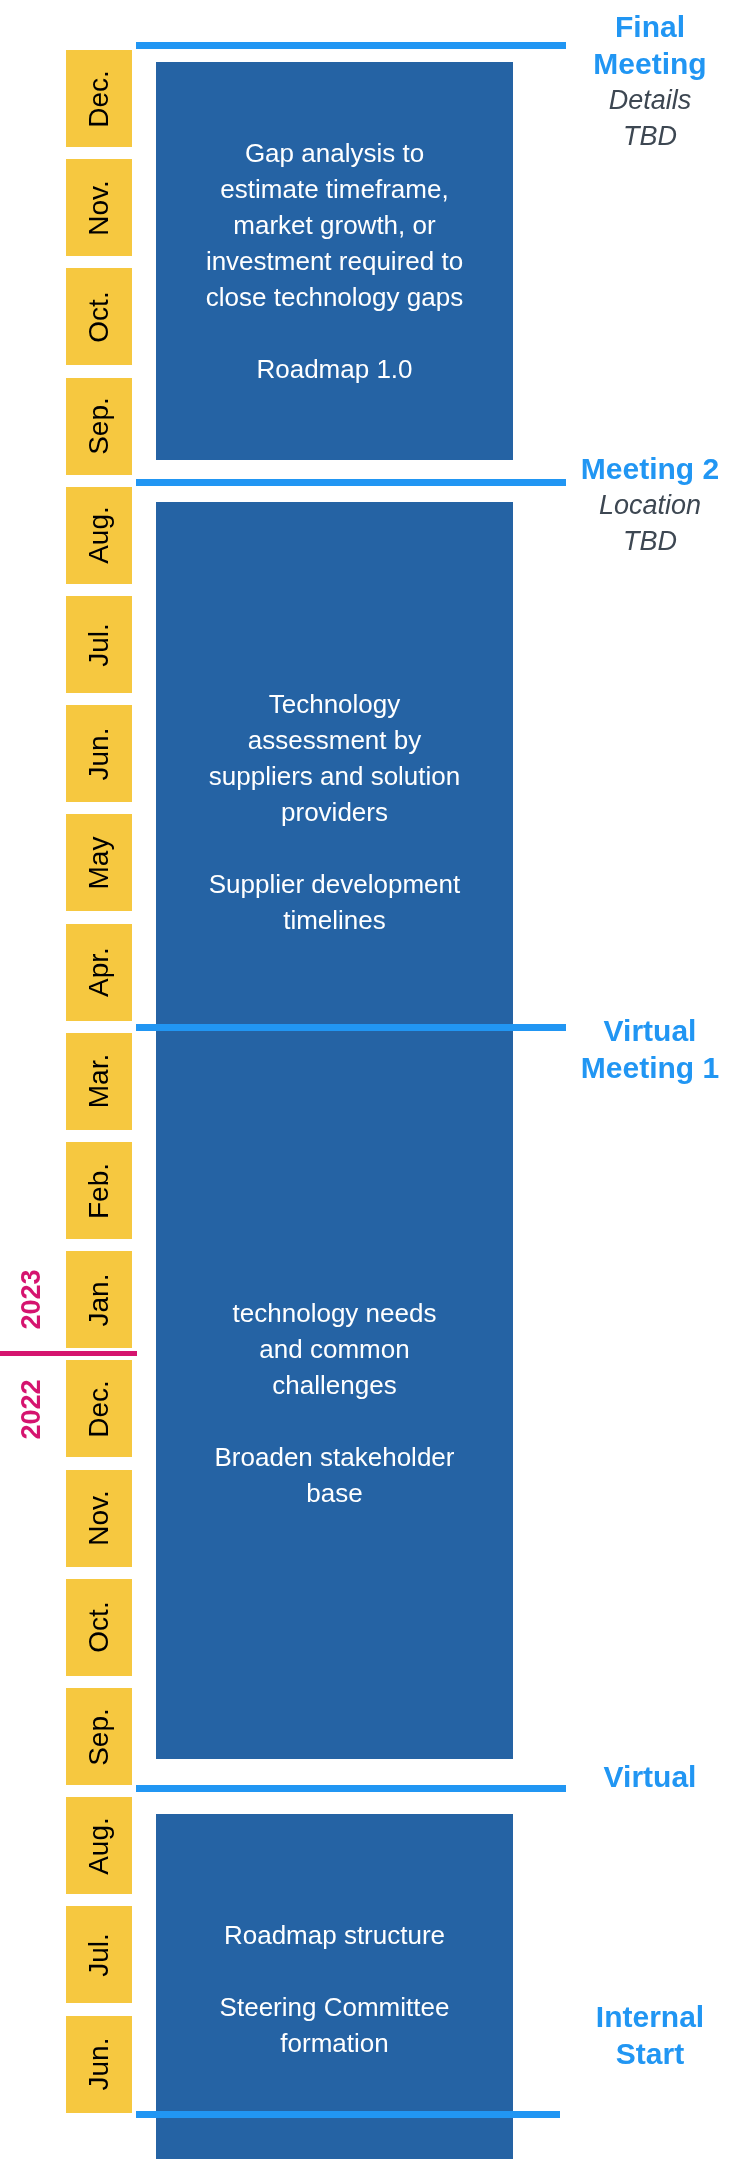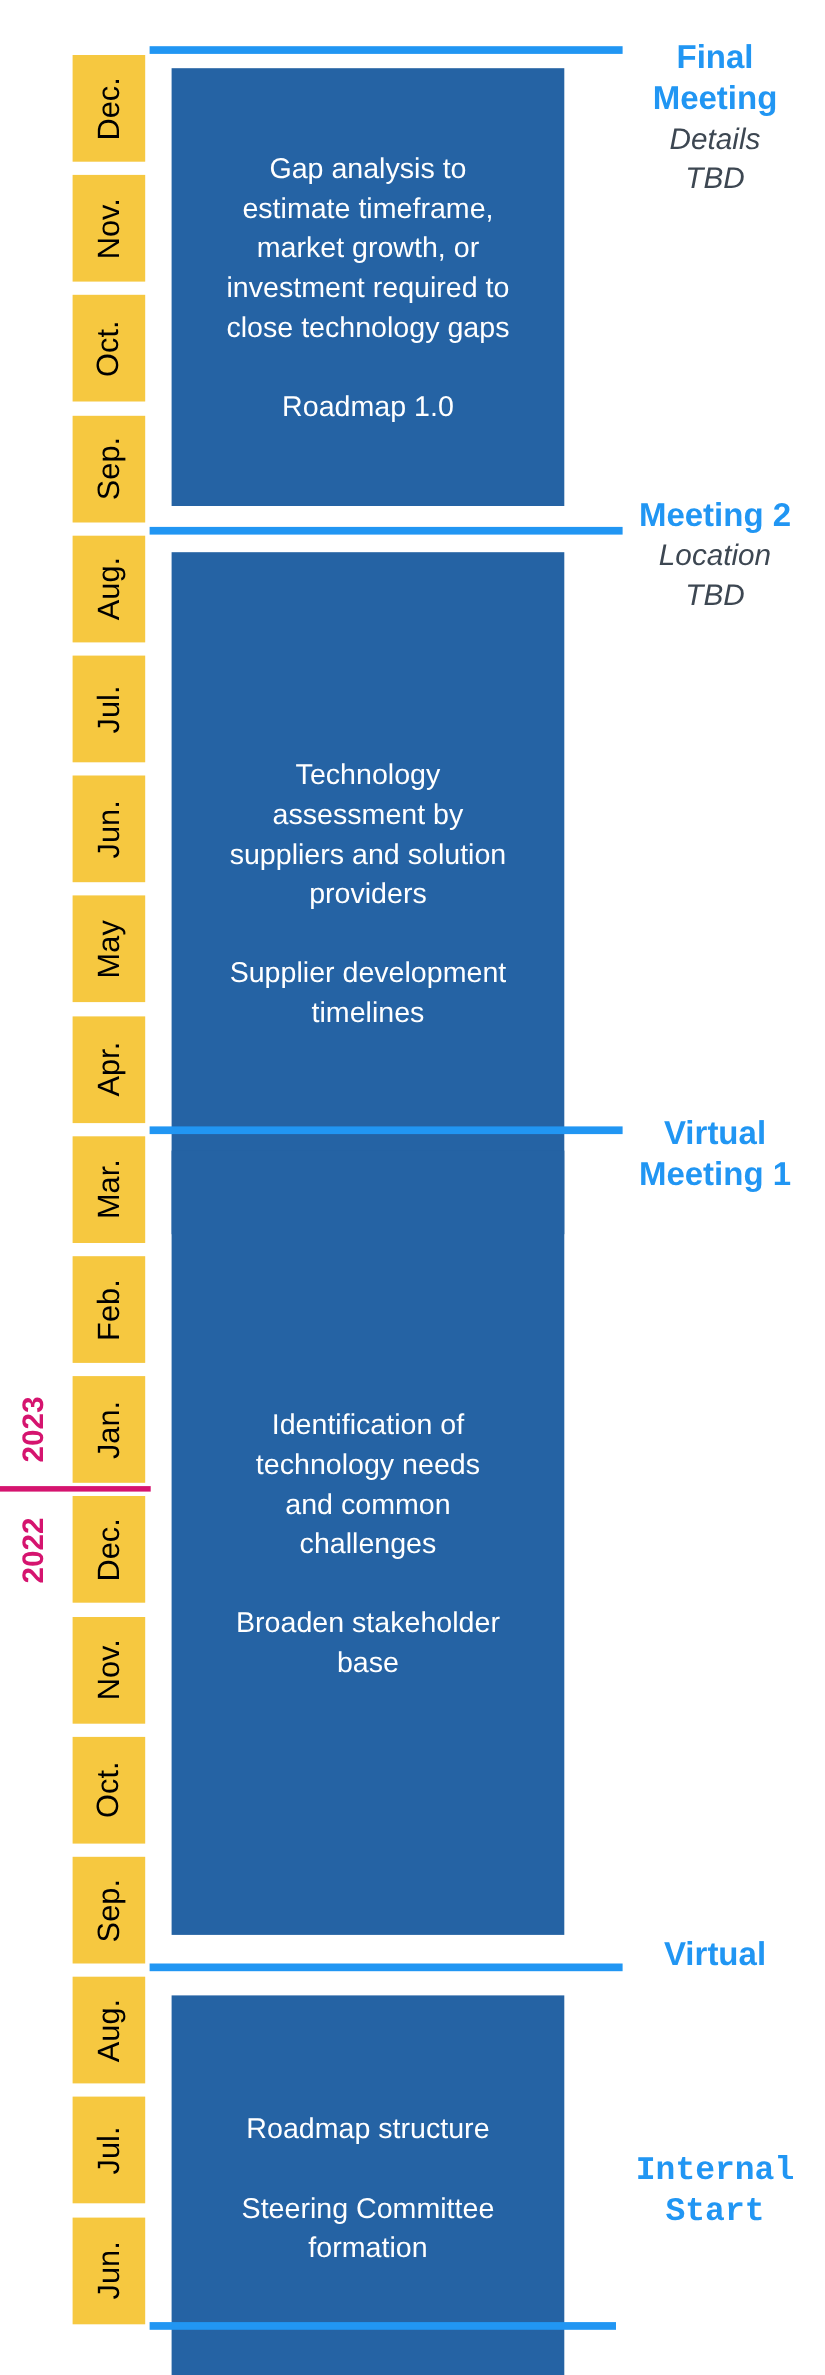--- a/index.html
+++ b/index.html
@@ -140,21 +140,20 @@
       <div class="phase" style="top: 502px; height: 620px;">
         <div class="phase-line">Technology</div>
         <div class="phase-line">assessment by</div>
         <div class="phase-line">suppliers and solution</div>
         <div class="phase-line">providers</div>
         <div class="phase-line">&nbsp;</div>
         <div class="phase-line">Supplier development</div>
         <div class="phase-line">timelines</div>
       </div>
       <div class="phase" style="top: 1046px; height: 713px;">
-        <div class="phase-line">Identification of</div>
         <div class="phase-line">technology needs</div>
         <div class="phase-line">and common</div>
         <div class="phase-line">challenges</div>
         <div class="phase-line">&nbsp;</div>
         <div class="phase-line">Broaden stakeholder</div>
         <div class="phase-line">base</div>
       </div>
       <div class="phase" style="top: 1814px; height: 349px;">
         <div class="phase-line">Roadmap structure</div>
         <div class="phase-line">&nbsp;</div>
@@ -163,36 +162,36 @@
       </div>
     </div>
   <div id="lines">
       <div class="mline" style="top: 42px; width: 430px;"></div>
       <div class="mline" style="top: 479px; width: 430px;"></div>
       <div class="mline" style="top: 1024px; width: 430px;"></div>
       <div class="mline" style="top: 1785px; width: 430px;"></div>
       <div class="mline" style="top: 2111px; width: 424px;"></div>
     </div>
   <div id="labels">
-      <div class="mlabel" style="top: 8px; margin-top: 26px;">
+      <div class="mlabel" style="top: 8px;">
         <div class="mtitle">Final</div>
         <div class="mtitle">Meeting</div>
         <div class="msub">Details</div>
         <div class="msub">TBD</div>
       </div>
       <div class="mlabel" style="top: 450px;">
         <div class="mtitle">Meeting 2</div>
         <div class="msub">Location</div>
         <div class="msub">TBD</div>
       </div>
       <div class="mlabel" style="top: 1012px;">
         <div class="mtitle">Virtual</div>
         <div class="mtitle">Meeting 1</div>
       </div>
       <div class="mlabel" style="top: 1758px;">
         <div class="mtitle">Virtual</div>
       </div>
-      <div class="mlabel" style="top: 1956px; font-family: Liberation Mono, monospace;">
+      <div class="mlabel" style="top: 1998px;">
         <div class="mtitle">Internal</div>
         <div class="mtitle">Start</div>
       </div>
     </div>
 </div>
 
 </body></html>

